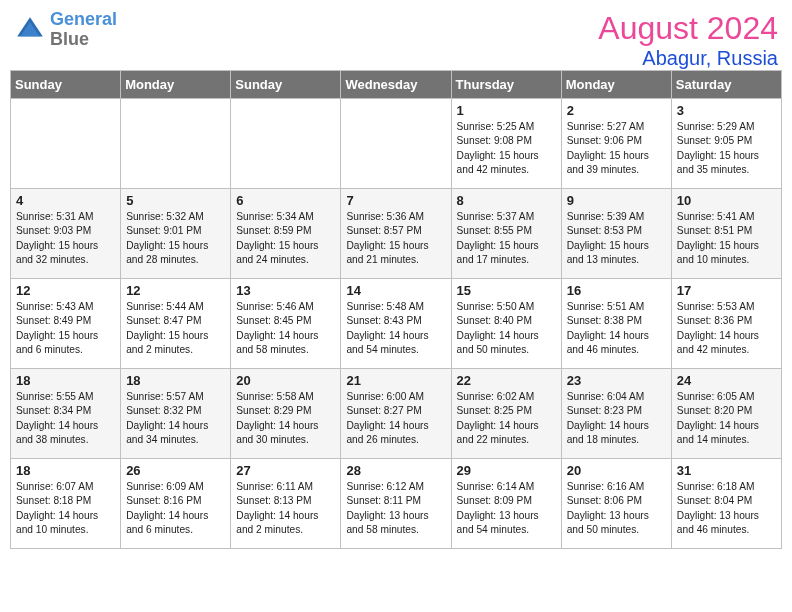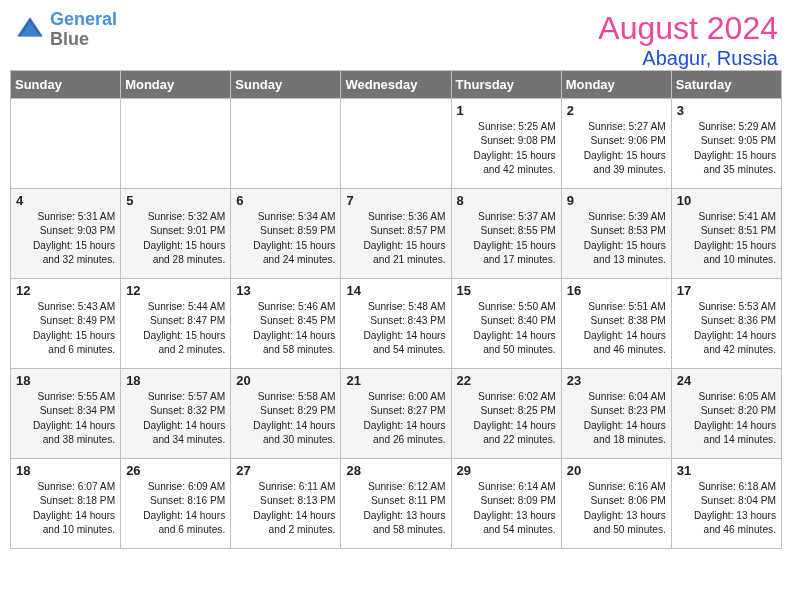--- a/index.html
+++ b/index.html
@@ -80,21 +80,20 @@
     }
     .day-number {
       font-size: 13px;
       font-weight: bold;
       display: block;
       margin-bottom: 2px;
     }
     .cell-text {
       font-size: 10.2px;
       line-height: 1.4;
-      text-align: right;
     }
     .empty-cell {
       background: #fff !important;
     }
   </style>
 </head>
 <body>
 
 <div class="header">
   <div class="logo">

